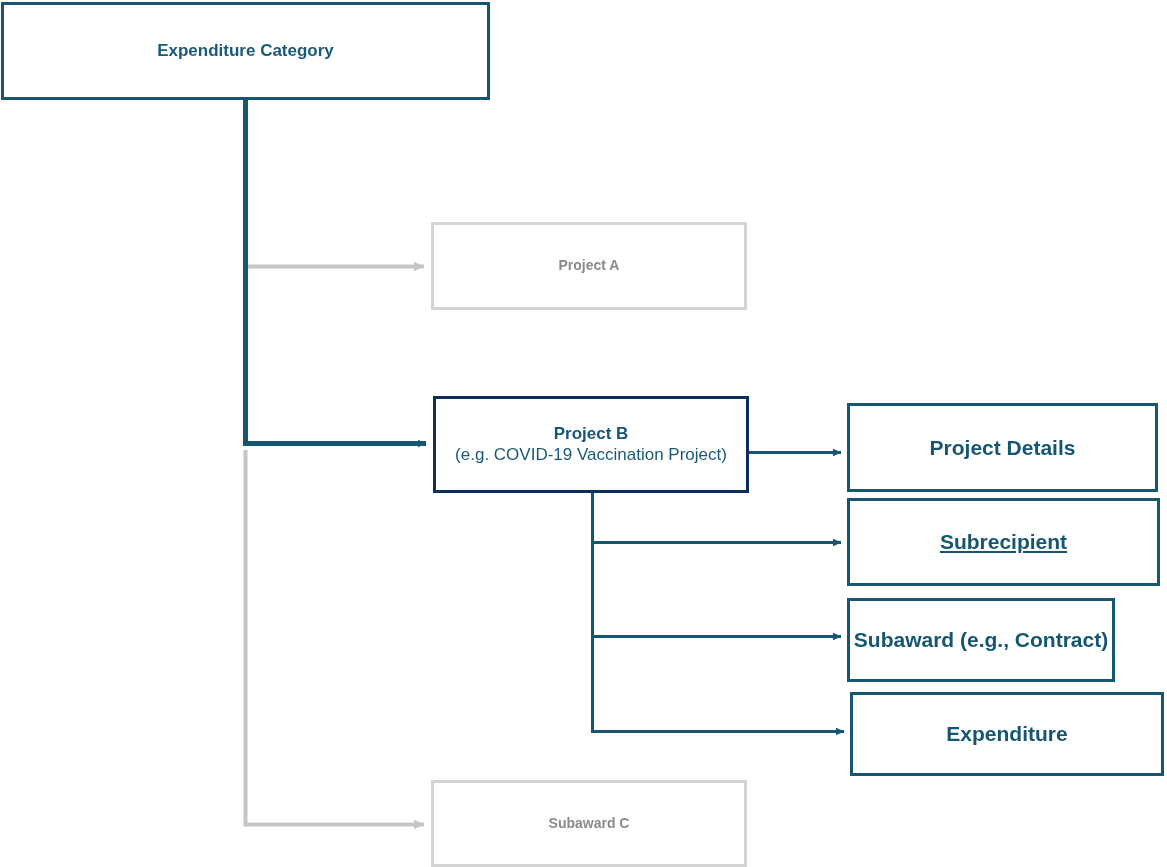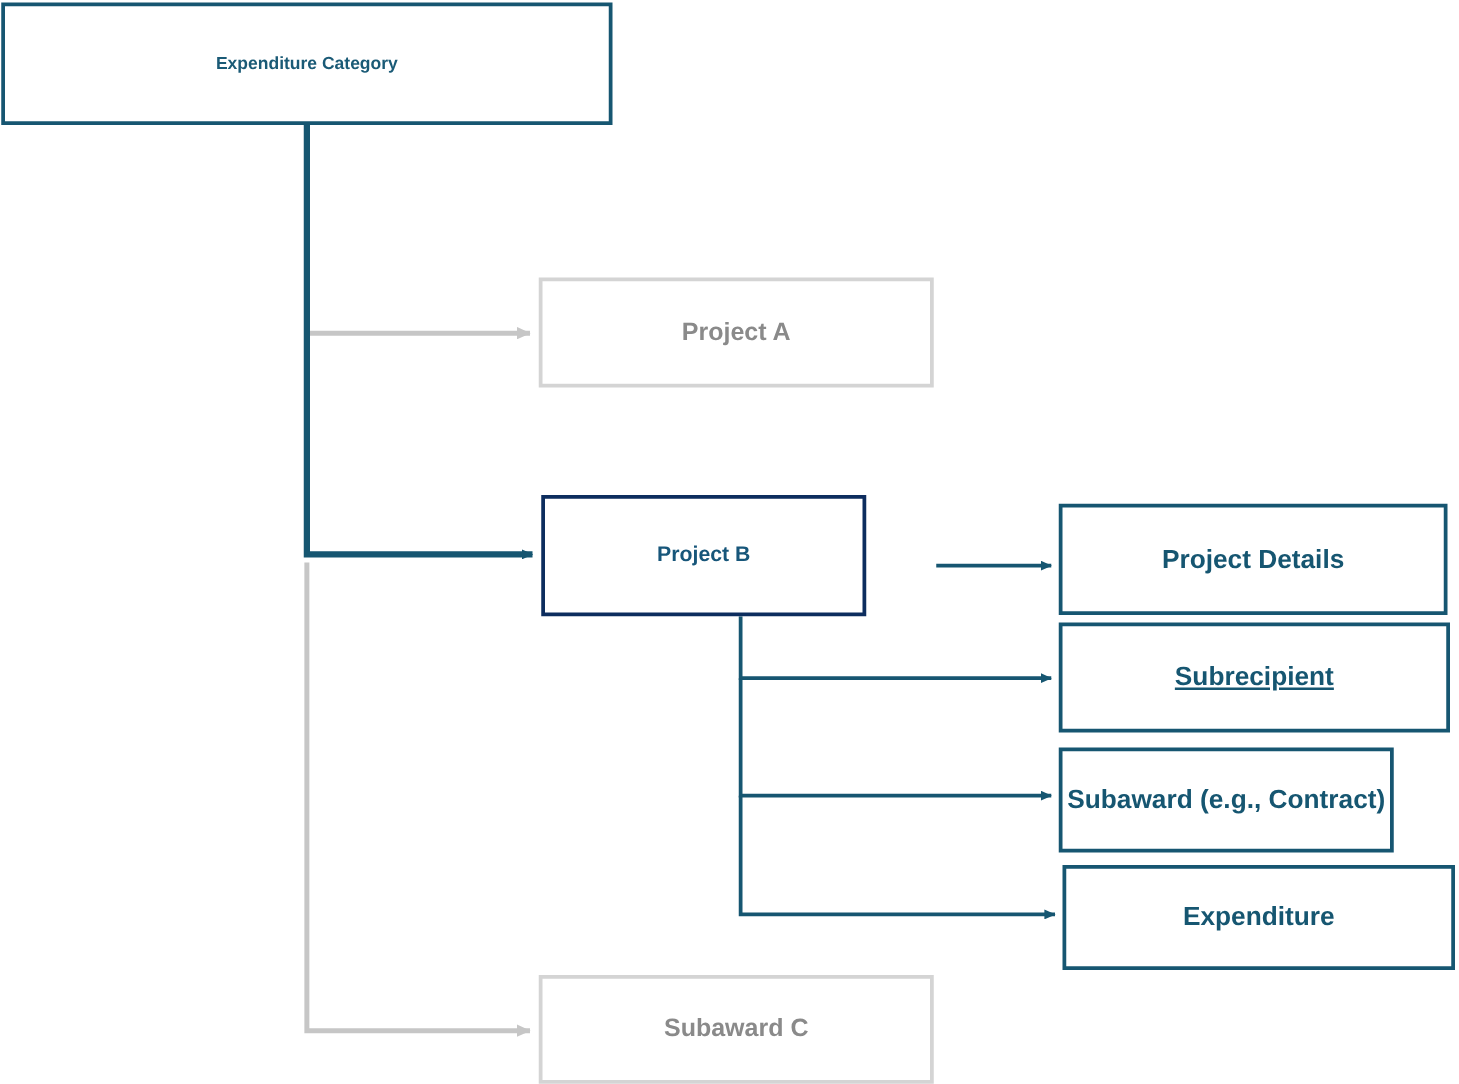--- a/index.html
+++ b/index.html
@@ -50,43 +50,43 @@
     border: 3px solid #165671;
     color: #165671;
     font-size: 21px;
   }
   
   .node.root {
     border: 3px solid #165671;
     color: #1a5a76;
     font-size: 17px;
   }
-  .node.root .title { font-size: 14px; }
+  .node.root .title { font-size: 17px; }
   .node.root .sub   { font-size: 17px; }
 
   
   .node.navy {
     border: 3px solid #0d2d5e;
     color: #1a5a76;
     font-size: 17px;
   }
   .node.navy .title { color: #17567a; }
 
   
   .node.muted {
     border: 3px solid #d4d4d4;
     color: #8a8a8a;
-    font-size: 20px;
+    font-size: 14px;
     font-weight: bold;
   }
 
   
   #node-root       { left: 1px;   top: 2px;   width: 489px; height: 98px; }
   #node-project-a  { left: 431px; top: 222px; width: 316px; height: 88px; }
-  #node-project-b  { left: 433px; top: 396px; width: 260px; height: 97px; }
+  #node-project-b  { left: 433px; top: 396px; width: 316px; height: 97px; }
   #node-project-c  { left: 431px; top: 780px; width: 316px; height: 87px; }
   #node-project-details { left: 847px; top: 403px; width: 311px; height: 89px; }
   #node-subrecipient    { left: 847px; top: 498px; width: 313px; height: 88px; text-decoration: underline; }
   #node-subaward        { left: 847px; top: 598px; width: 268px; height: 84px; }
   #node-expenditure     { left: 850px; top: 692px; width: 314px; height: 84px; }
 </style>
 </head>
 <body>
 
 <div id="canvas">
@@ -131,20 +131,21 @@
   <div class="node root" id="node-root">
     <div class="title">Expenditure Category</div>
   </div>
 
   <div class="node muted" id="node-project-a">
     <div class="title">Project A</div>
   </div>
 
   <div class="node navy" id="node-project-b">
     <div class="title">Project B</div>
+    <div class="sub">(e.g. COVID-19 Vaccination Project)</div>
   </div>
 
   <div class="node muted" id="node-project-c">
     <div class="title">Subaward C</div>
   </div>
 
   <div class="node teal" id="node-project-details">
     <div class="title">Project Details</div>
   </div>
 

